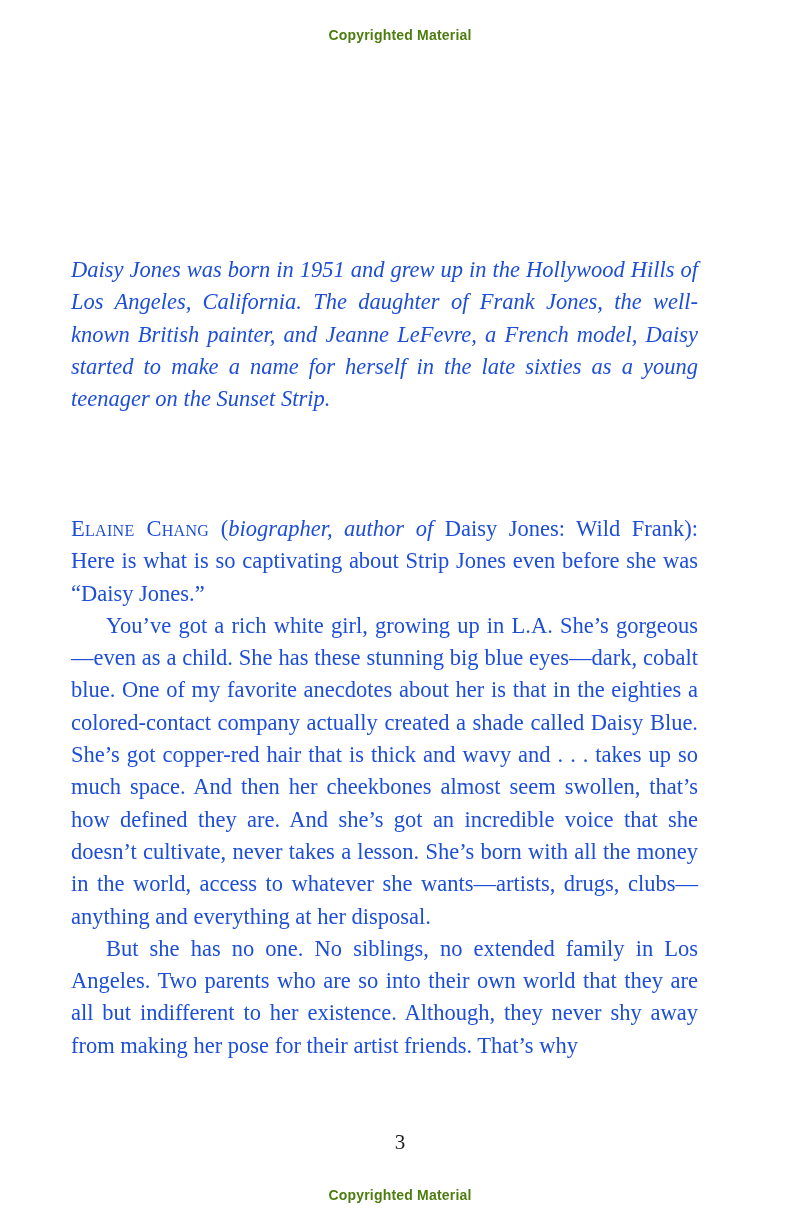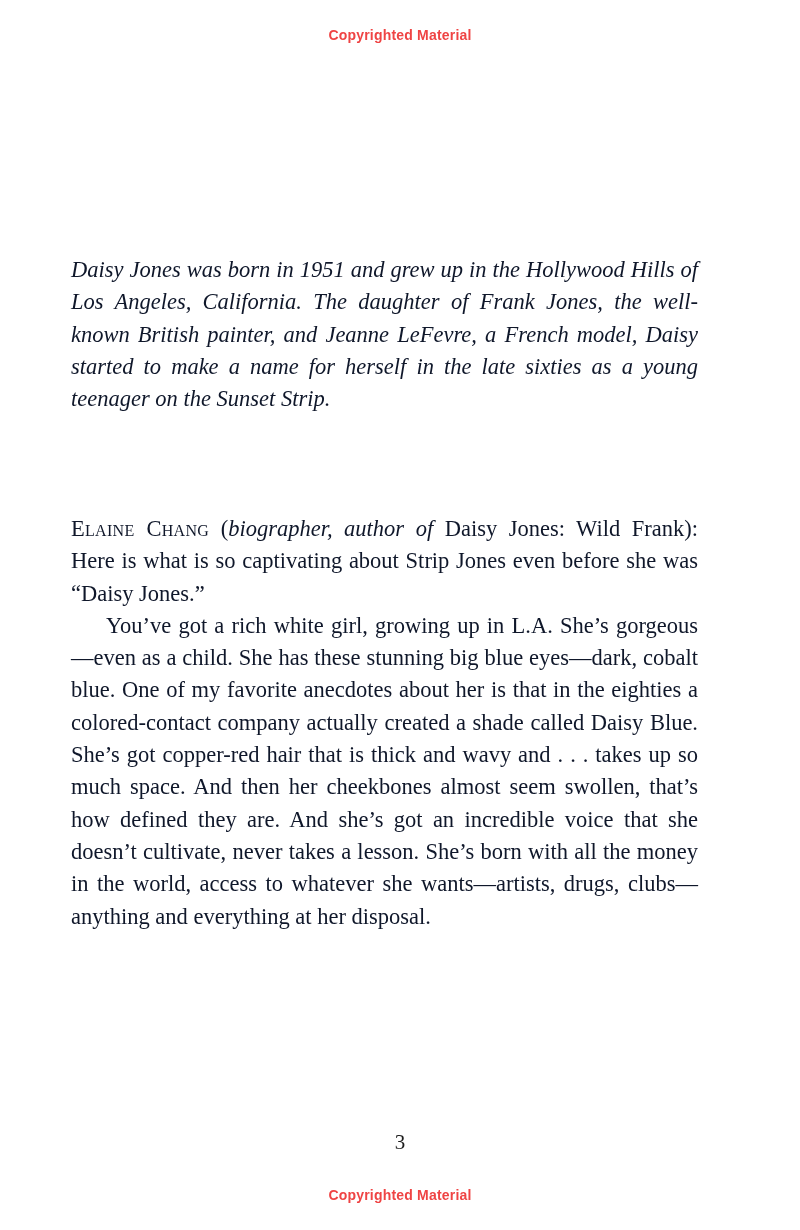--- a/index.html
+++ b/index.html
@@ -15,35 +15,35 @@
       color: #1e1e1e;
     }
     .watermark {
       position: absolute;
       left: 0;
       width: 800px;
       text-align: center;
       font-family: "Liberation Sans", sans-serif;
       font-weight: bold;
       font-size: 14px;
-      color: #ef4444;
+      color: #4d7c0f;
       letter-spacing: 0.2px;
     }
     .wm-top { top: 27px; }
     .wm-bottom { top: 1187px; }
 
     .page-text {
       position: absolute;
       left: 71px;
       width: 627px;
       font-family: "Liberation Serif", serif;
       font-size: 22.5px;
       line-height: 32.3px;
       text-align: justify;
-      color: #0f172a;
+      color: #1d4ed8;
     }
     .intro {
       top: 254px;
       font-style: italic;
     }
     .interview {
       top: 513px;
     }
     .interview p {
       margin: 0;
@@ -73,17 +73,18 @@
 </head>
 <body>
 
 <div class="watermark wm-top">Copyrighted Material</div>
 
 <div class="page-text intro">Daisy Jones was born in 1951 and grew up in the Hollywood Hills of Los Angeles, California. The daughter of Frank Jones, the well-known British painter, and Jeanne LeFevre, a French model, Daisy started to make a name for herself in the late sixties as a young teenager on the Sunset Strip.</div>
 
 <div class="page-text interview">
   <p class="first"><span class="speaker-name">Elaine Chang</span><span> (</span><span class="speaker-desc-italic">biographer, author of</span><span> Daisy Jones: Wild Frank</span><span>):</span><span> Here is what is so captivating about Strip Jones even before she was “Daisy Jones.”</span></p>
   <p>You’ve got a rich white girl, growing up in L.A. She’s gorgeous—even as a child. She has these stunning big blue eyes—dark, cobalt blue. One of my favorite anecdotes about her is that in the eighties a colored-contact company actually cre­ated a shade called Daisy Blue. She’s got copper-red hair that is thick and wavy and . . . takes up so much space. And then her cheekbones almost seem swollen, that’s how defined they are. And she’s got an incredible voice that she doesn’t cultivate, never takes a lesson. She’s born with all the money in the world, access to whatever she wants—artists, drugs, clubs—anything and everything at her disposal.</p>
+  <p>But she has no one. No siblings, no extended family in Los Angeles. Two parents who are so into their own world that they are all but indifferent to her existence. Although, they never shy away from making her pose for their artist friends. That’s why</p>
 </div>
 
 <div class="page-number">3</div>
 
 <div class="watermark wm-bottom">Copyrighted Material</div>
 
 </body></html>

